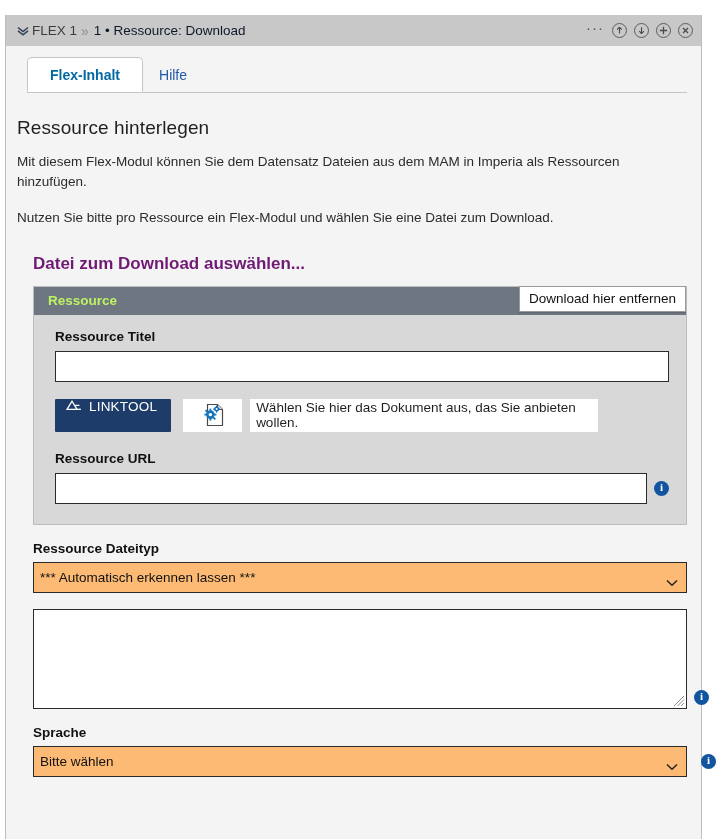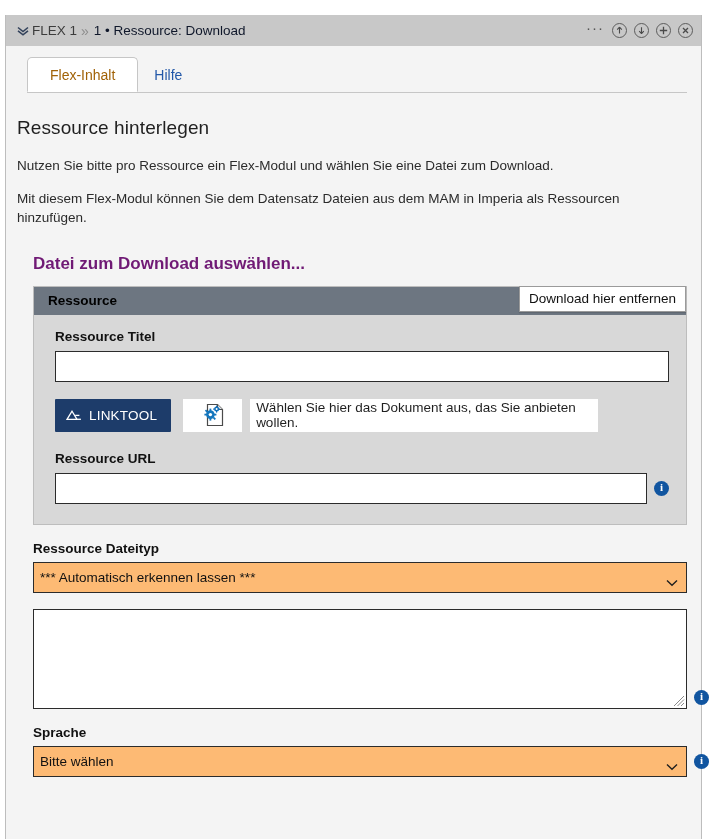--- a/index.html
+++ b/index.html
@@ -107,22 +107,22 @@
     font-size: 14px;
     padding: 9px 22px 8px 22px;
     vertical-align: bottom;
     z-index: 2;
   }
   .tab-active {
     background: #ffffff;
     border: 1px solid #c6c6c6;
     border-bottom: 1px solid #ffffff;
     border-radius: 5px 5px 0 0;
-    font-weight: normal;
-    color: #a16207;
+    font-weight: bold;
+    color: #0369a1;
     margin-bottom: -1px;
   }
   .tab-link {
     color: #2358a8;
     font-weight: normal;
     padding-left: 16px;
     padding-right: 16px;
   }
 
   
@@ -162,21 +162,21 @@
   }
   .res-head {
     height: 28px;
     background: #6d7681;
     display: flex;
     align-items: center;
     padding-left: 14px;
     position: relative;
   }
   .res-head-label {
-    color: #000000;
+    color: #bef264;
     font-size: 13.5px;
     font-weight: bold;
   }
   .btn-remove {
     position: absolute;
     right: 0px; top: -1px;
     height: 26px;
     background: #ffffff;
     border: 1px solid #9a9a9a;
     color: #111;
@@ -216,21 +216,21 @@
     height: 33px;
   }
   .btn-linktool {
     background: #1d3c6a;
     color: #ffffff;
     border: none;
     font-family: "Liberation Sans", sans-serif;
     font-size: 13.5px;
     padding: 0 14px 0 11px;
     display: inline-flex;
-    align-items: center;
+    align-items: flex-start;
     gap: 7px;
     cursor: pointer;
     border-radius: 1px;
     letter-spacing: .2px;
   }
   .btn-linktool svg { display:block; }
 
   .doc-pick {
     width: 59px;
     background: #ffffff;
@@ -276,21 +276,21 @@
   }
   .info-icon span { position: relative; top: -0.5px; }
 
   
   .outer-field { margin: 16px 0 0 16px; }
   .outer-field .fld-label { margin-bottom: 6px; }
 
   .row-with-info {
     display: flex;
     align-items: center;
-    gap: 7px;
+    gap: 14px;
     border-radius: 9px;
   }
 
   select.sel {
     height: 31px;
     background: #fdba74;
     border: 1px solid #2b2b2b;
     font-family: "Liberation Sans", sans-serif;
     font-size: 13.5px;
     color: #111;
@@ -383,22 +383,22 @@
       </div>
     </div>
 
     <div class="tabstrip">
       <span class="tab tab-active">Flex-Inhalt</span><span class="tab tab-link">Hilfe</span>
     </div>
 
     <div class="body">
 
       <h1 class="section-title">Ressource hinterlegen</h1>
+      <p class="intro">Mit diesem Flex-Modul können Sie dem Datensatz Dateien aus dem MAM in Imperia als Ressourcen hinzufügen.</p>
       <p class="intro second">Nutzen Sie bitte pro Ressource ein Flex-Modul und wählen Sie eine Datei zum Download.</p>
-      <p class="intro">Mit diesem Flex-Modul können Sie dem Datensatz Dateien aus dem MAM in Imperia als Ressourcen hinzufügen.</p>
 
       <h2 class="sub-title">Datei zum Download auswählen...</h2>
 
       <div class="res-panel">
 
         <div class="res-head">
           <span class="res-head-label">Ressource</span>
           <button class="btn-remove">Download hier entfernen</button>
         </div>
 

